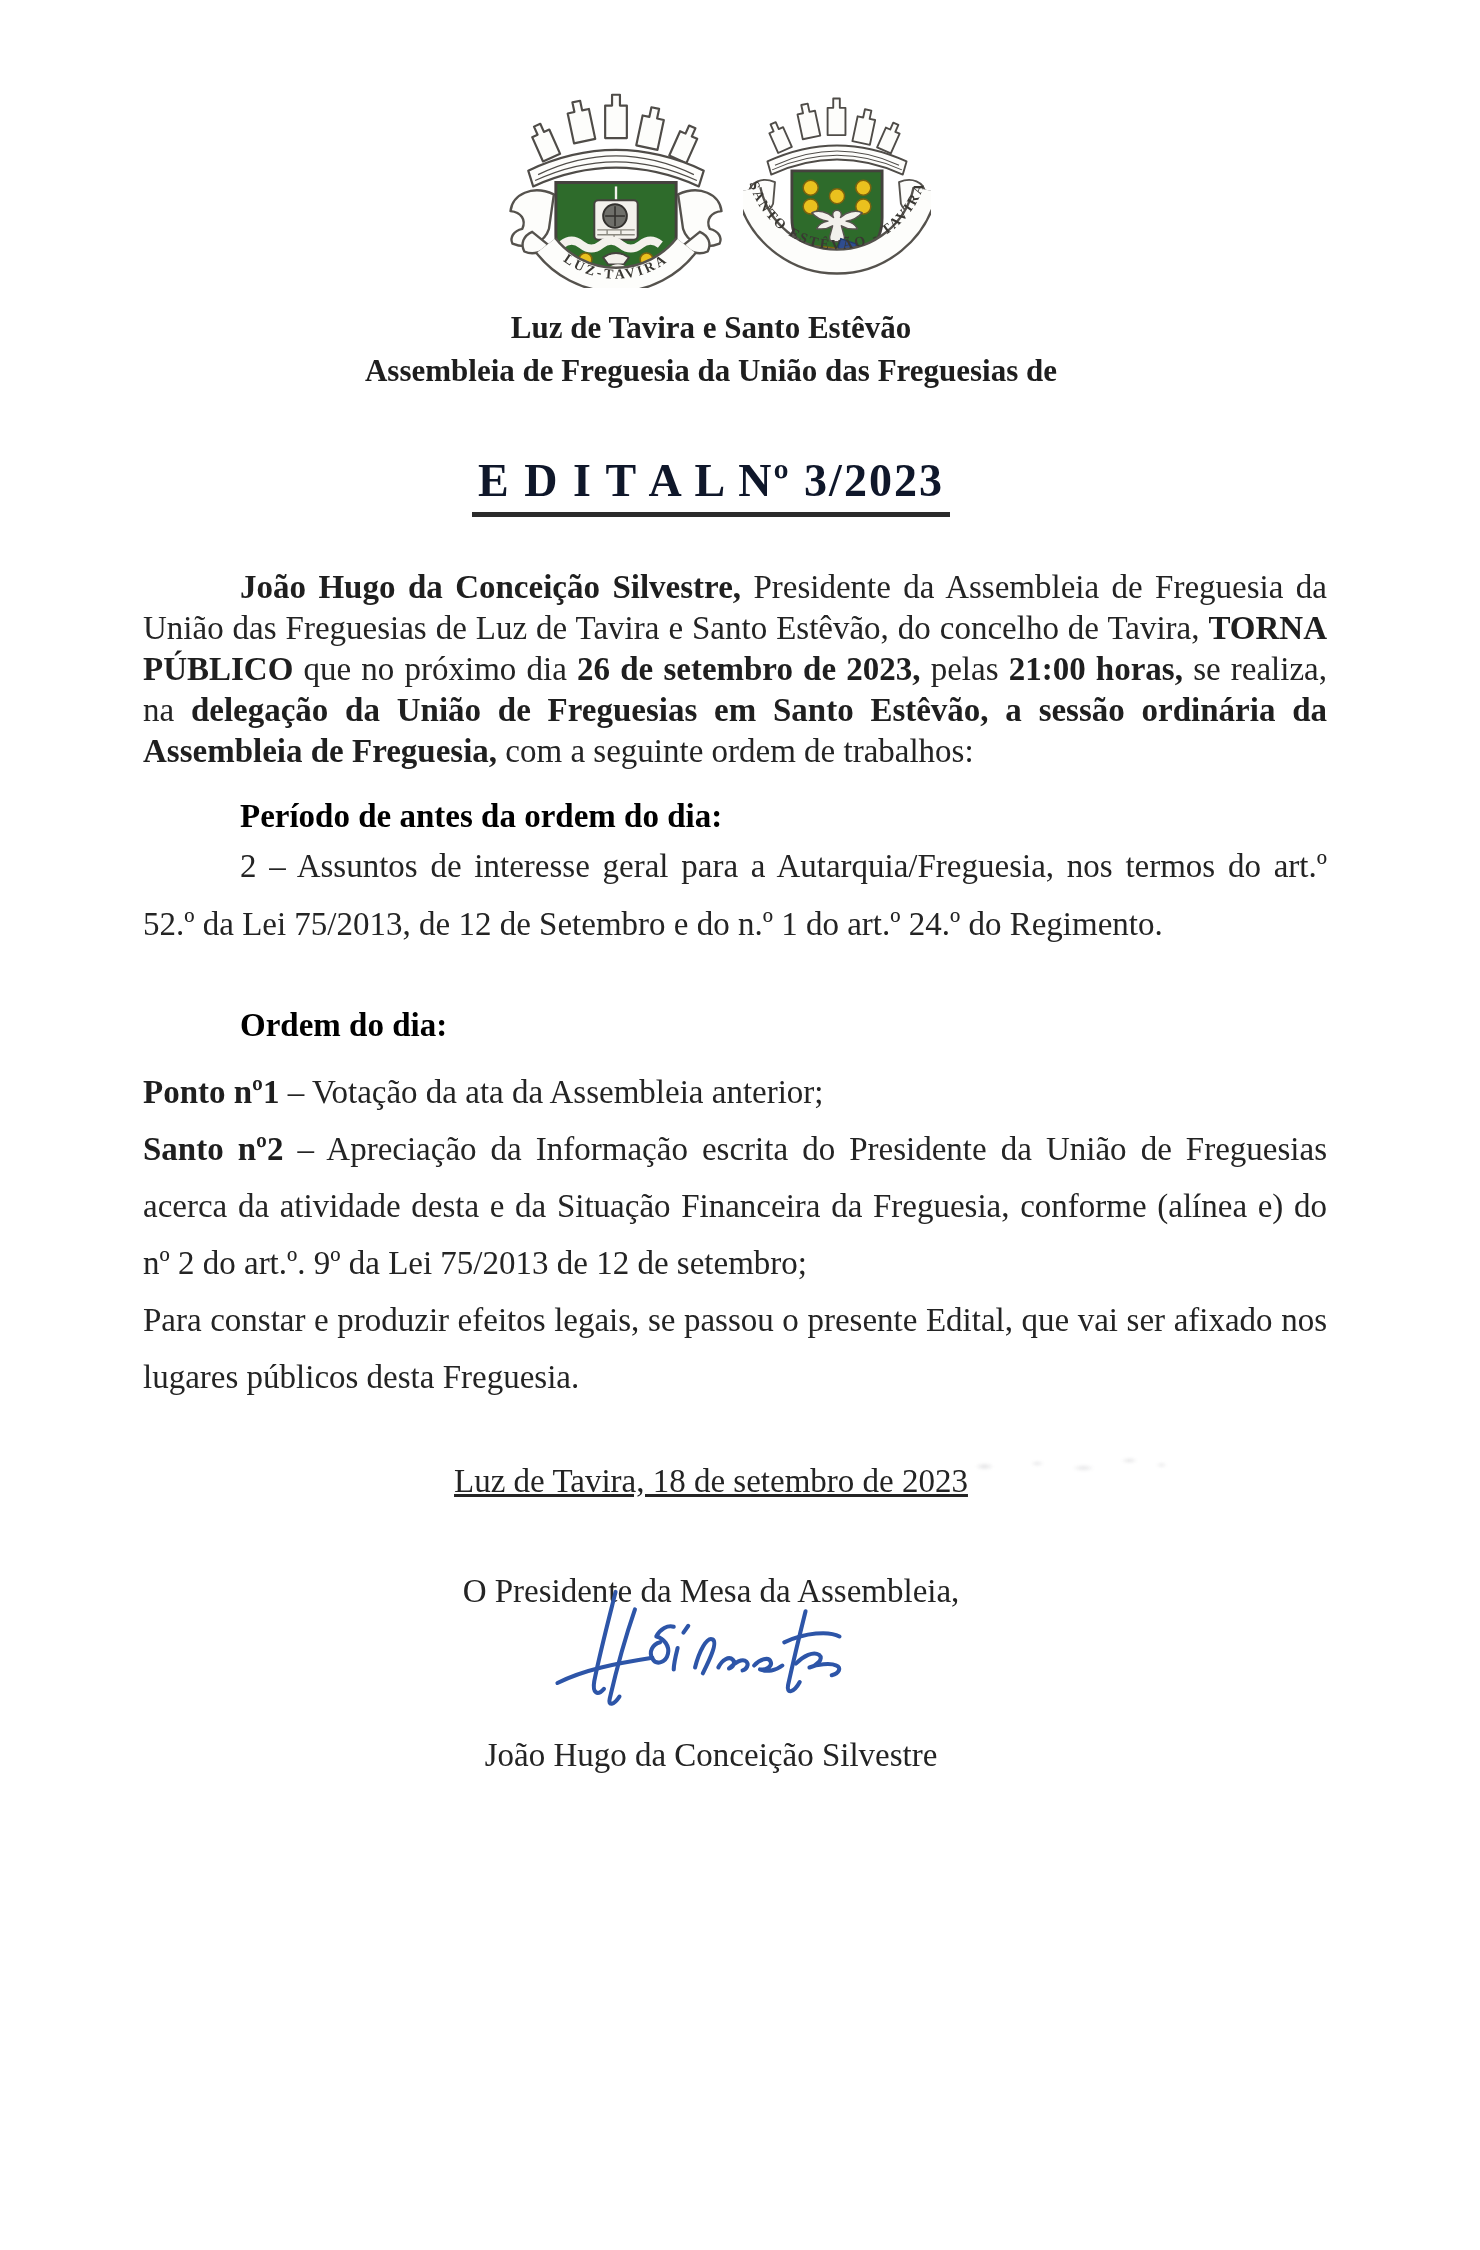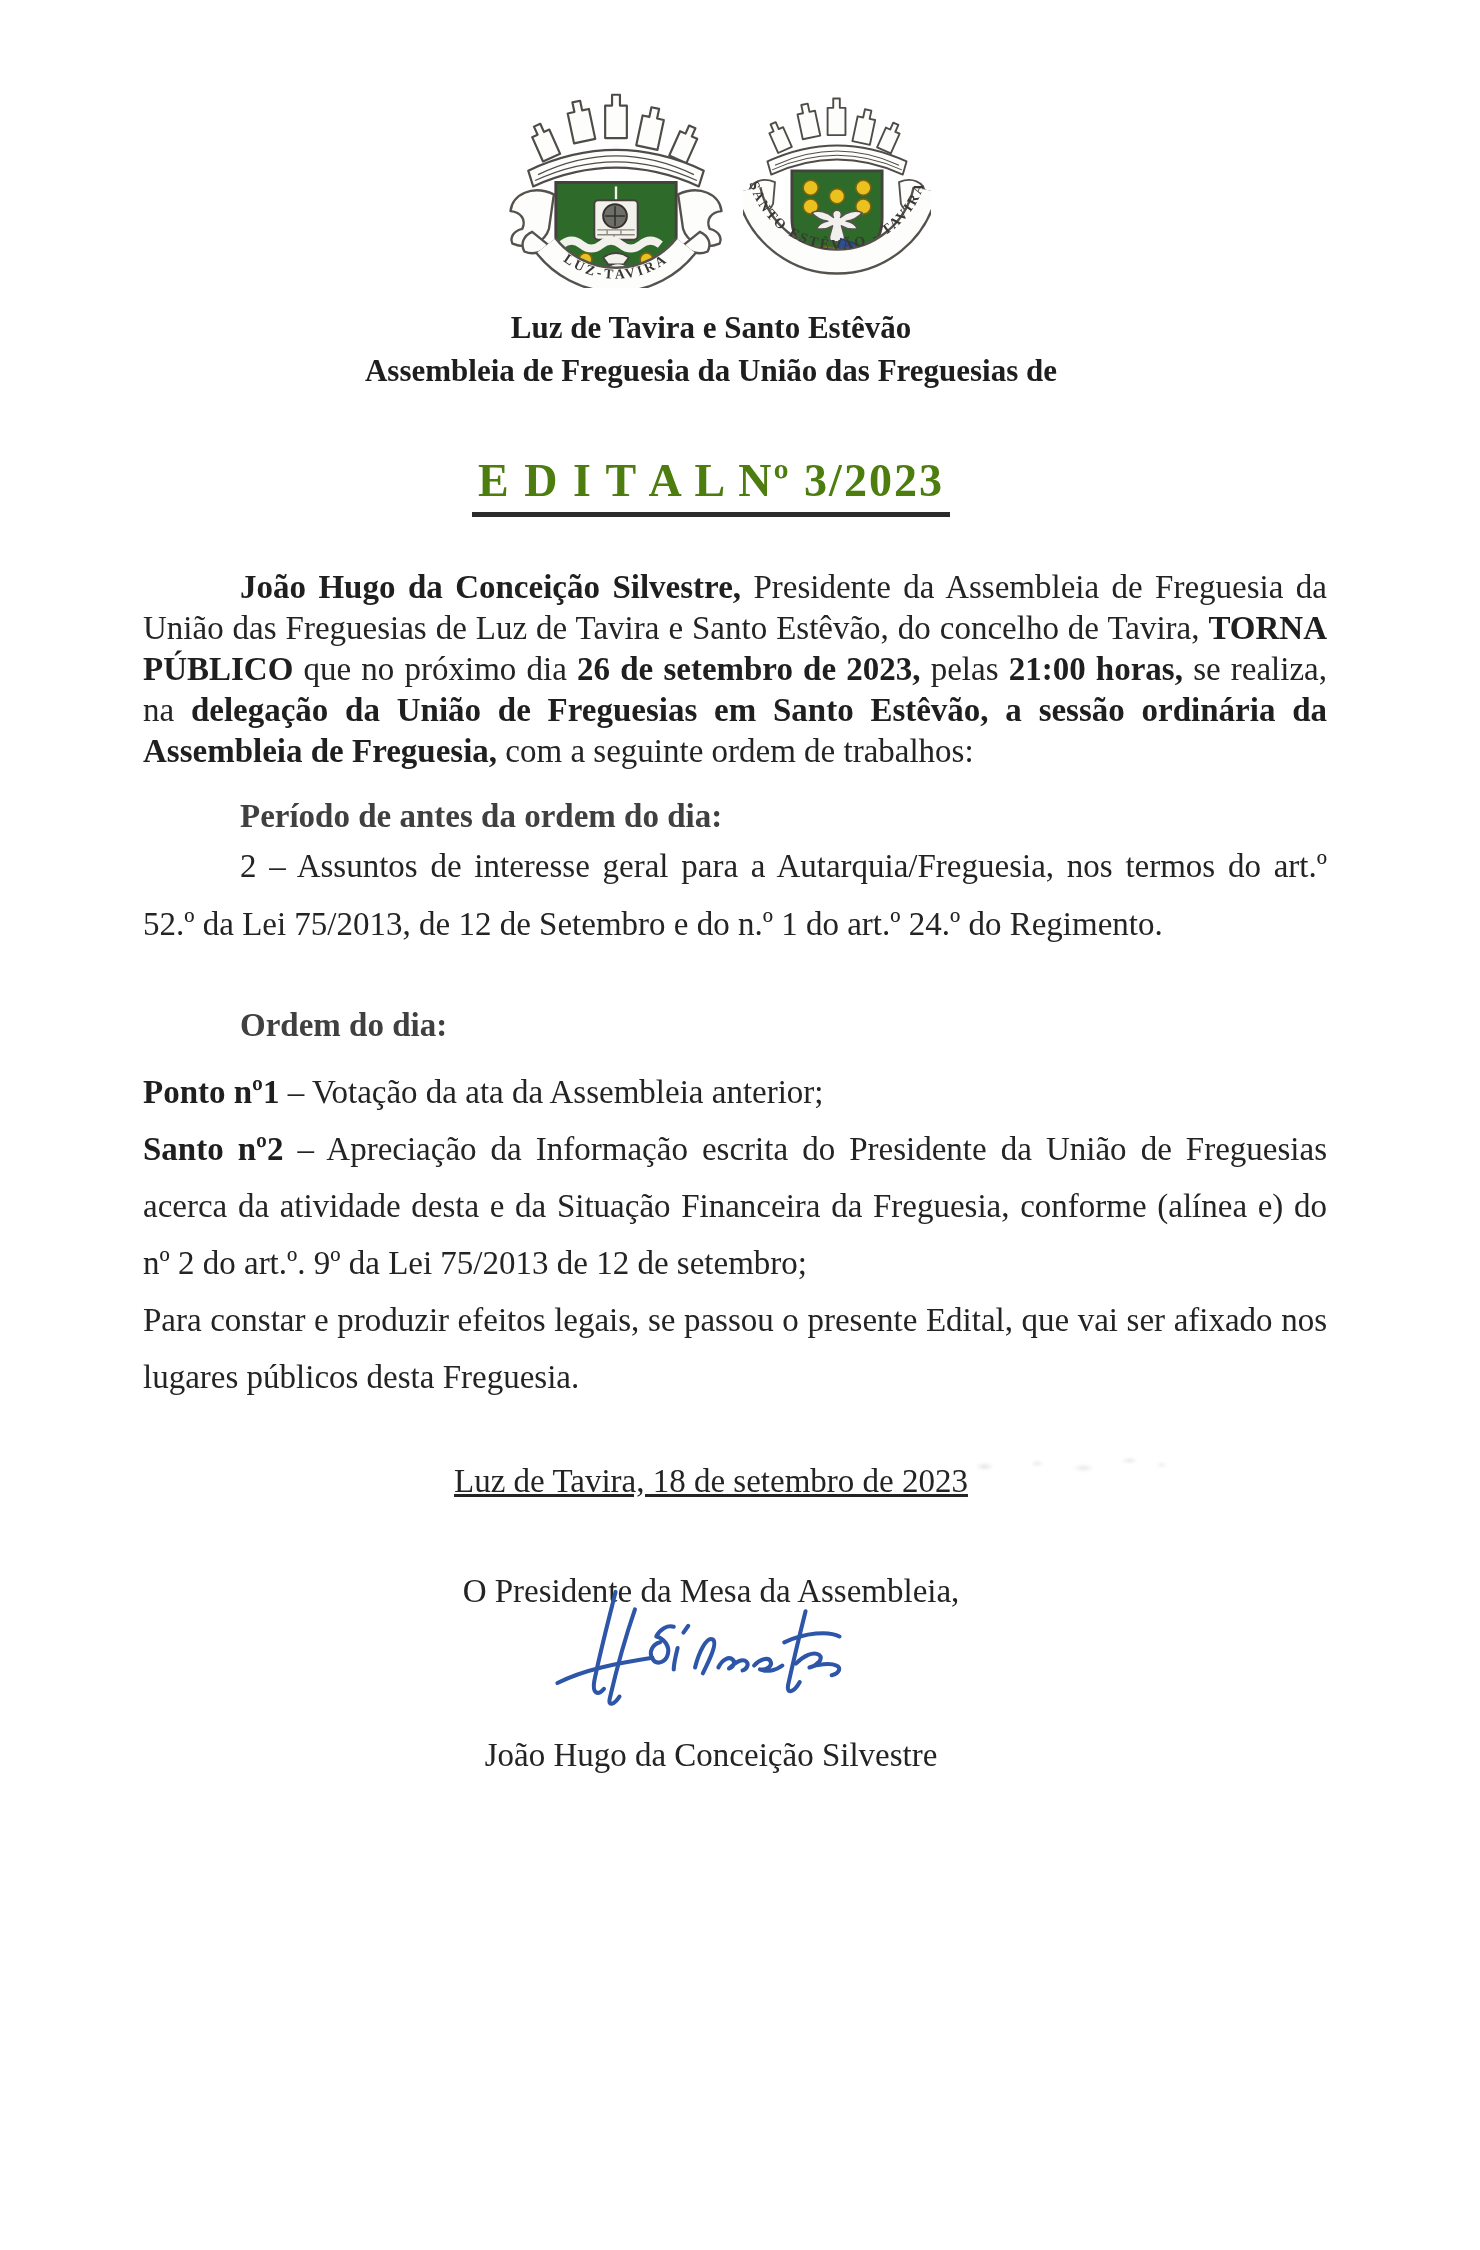--- a/index.html
+++ b/index.html
@@ -40,39 +40,39 @@
   
   .title-wrap{
     margin-top:62px;
     text-align:center;
   }
   .title{
     display:inline-block;
     font-weight:bold;
     font-size:46px;
     letter-spacing:2px;
-    color:#4d7c0f;
+    color:#0f172a;
     padding:0 6px 5px 6px;
     border-bottom:5px solid #2b2b2b;
   }
   
   p{margin:0;}
   .body-par{
     font-size:33px;
     line-height:41px;
     text-align:justify;
   }
   .indent{text-indent:97px;}
   .par-intro{margin-top:50px;}
   .sec-head{
     margin-top:24px;
     font-size:33px;
     line-height:41px;
     font-weight:bold;
-    color:#404040;
+    color:#000000;
   }
   .spaced{
     font-size:33px;
     line-height:58px;
     text-align:justify;
   }
   .item1{margin-top:20px;}
   .item2{margin-top:0;}
   .ordem-head{margin-top:52px;}
   .ponto{line-height:57px;}

